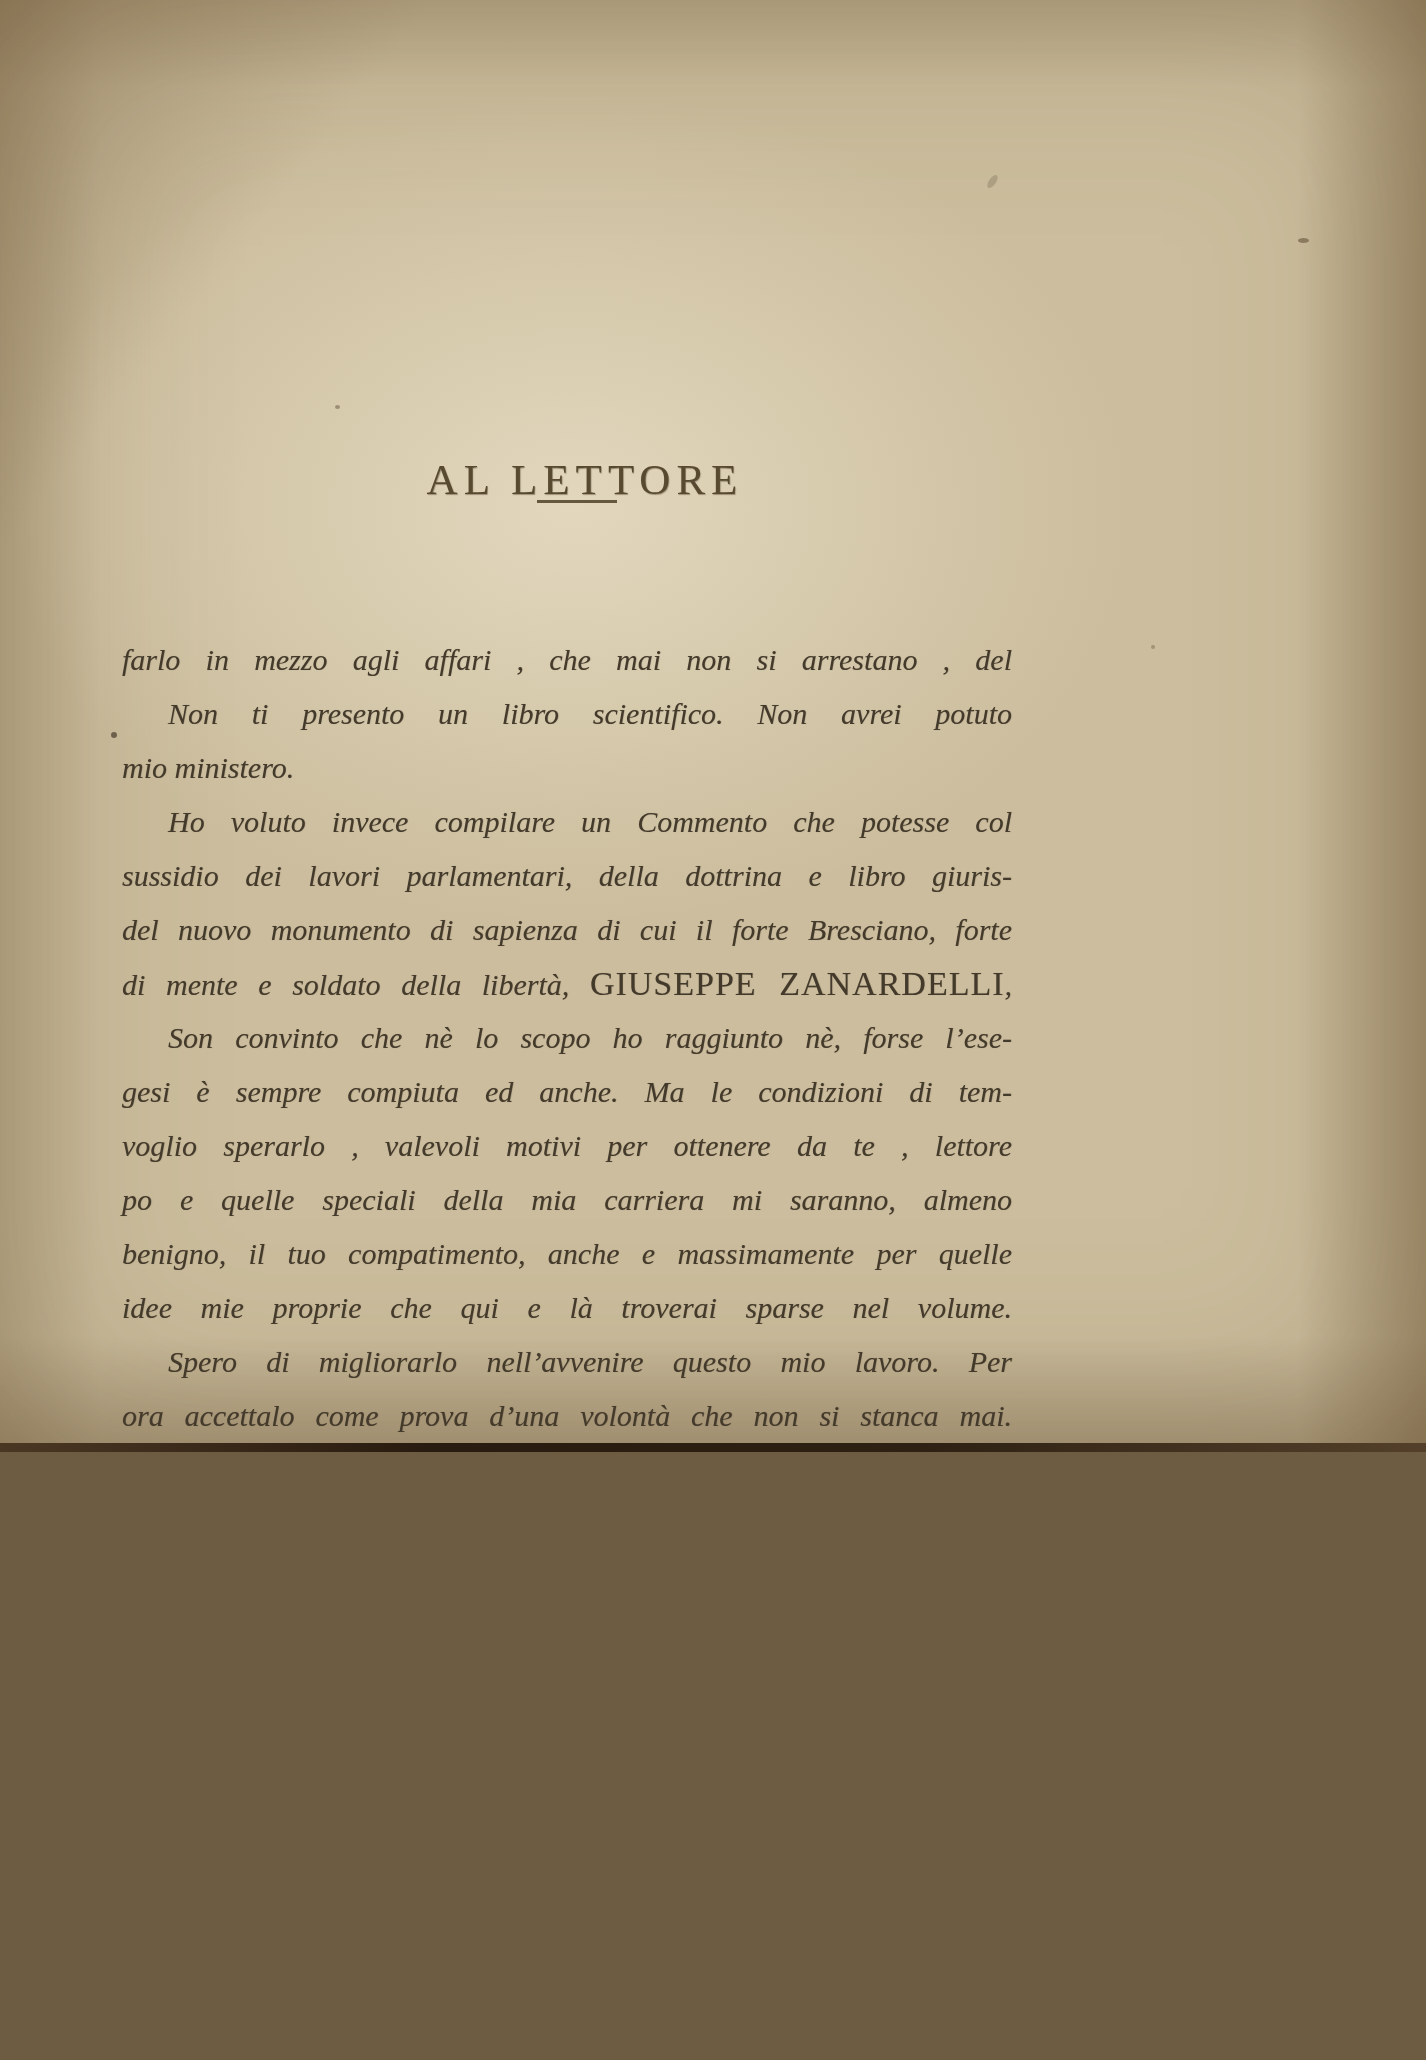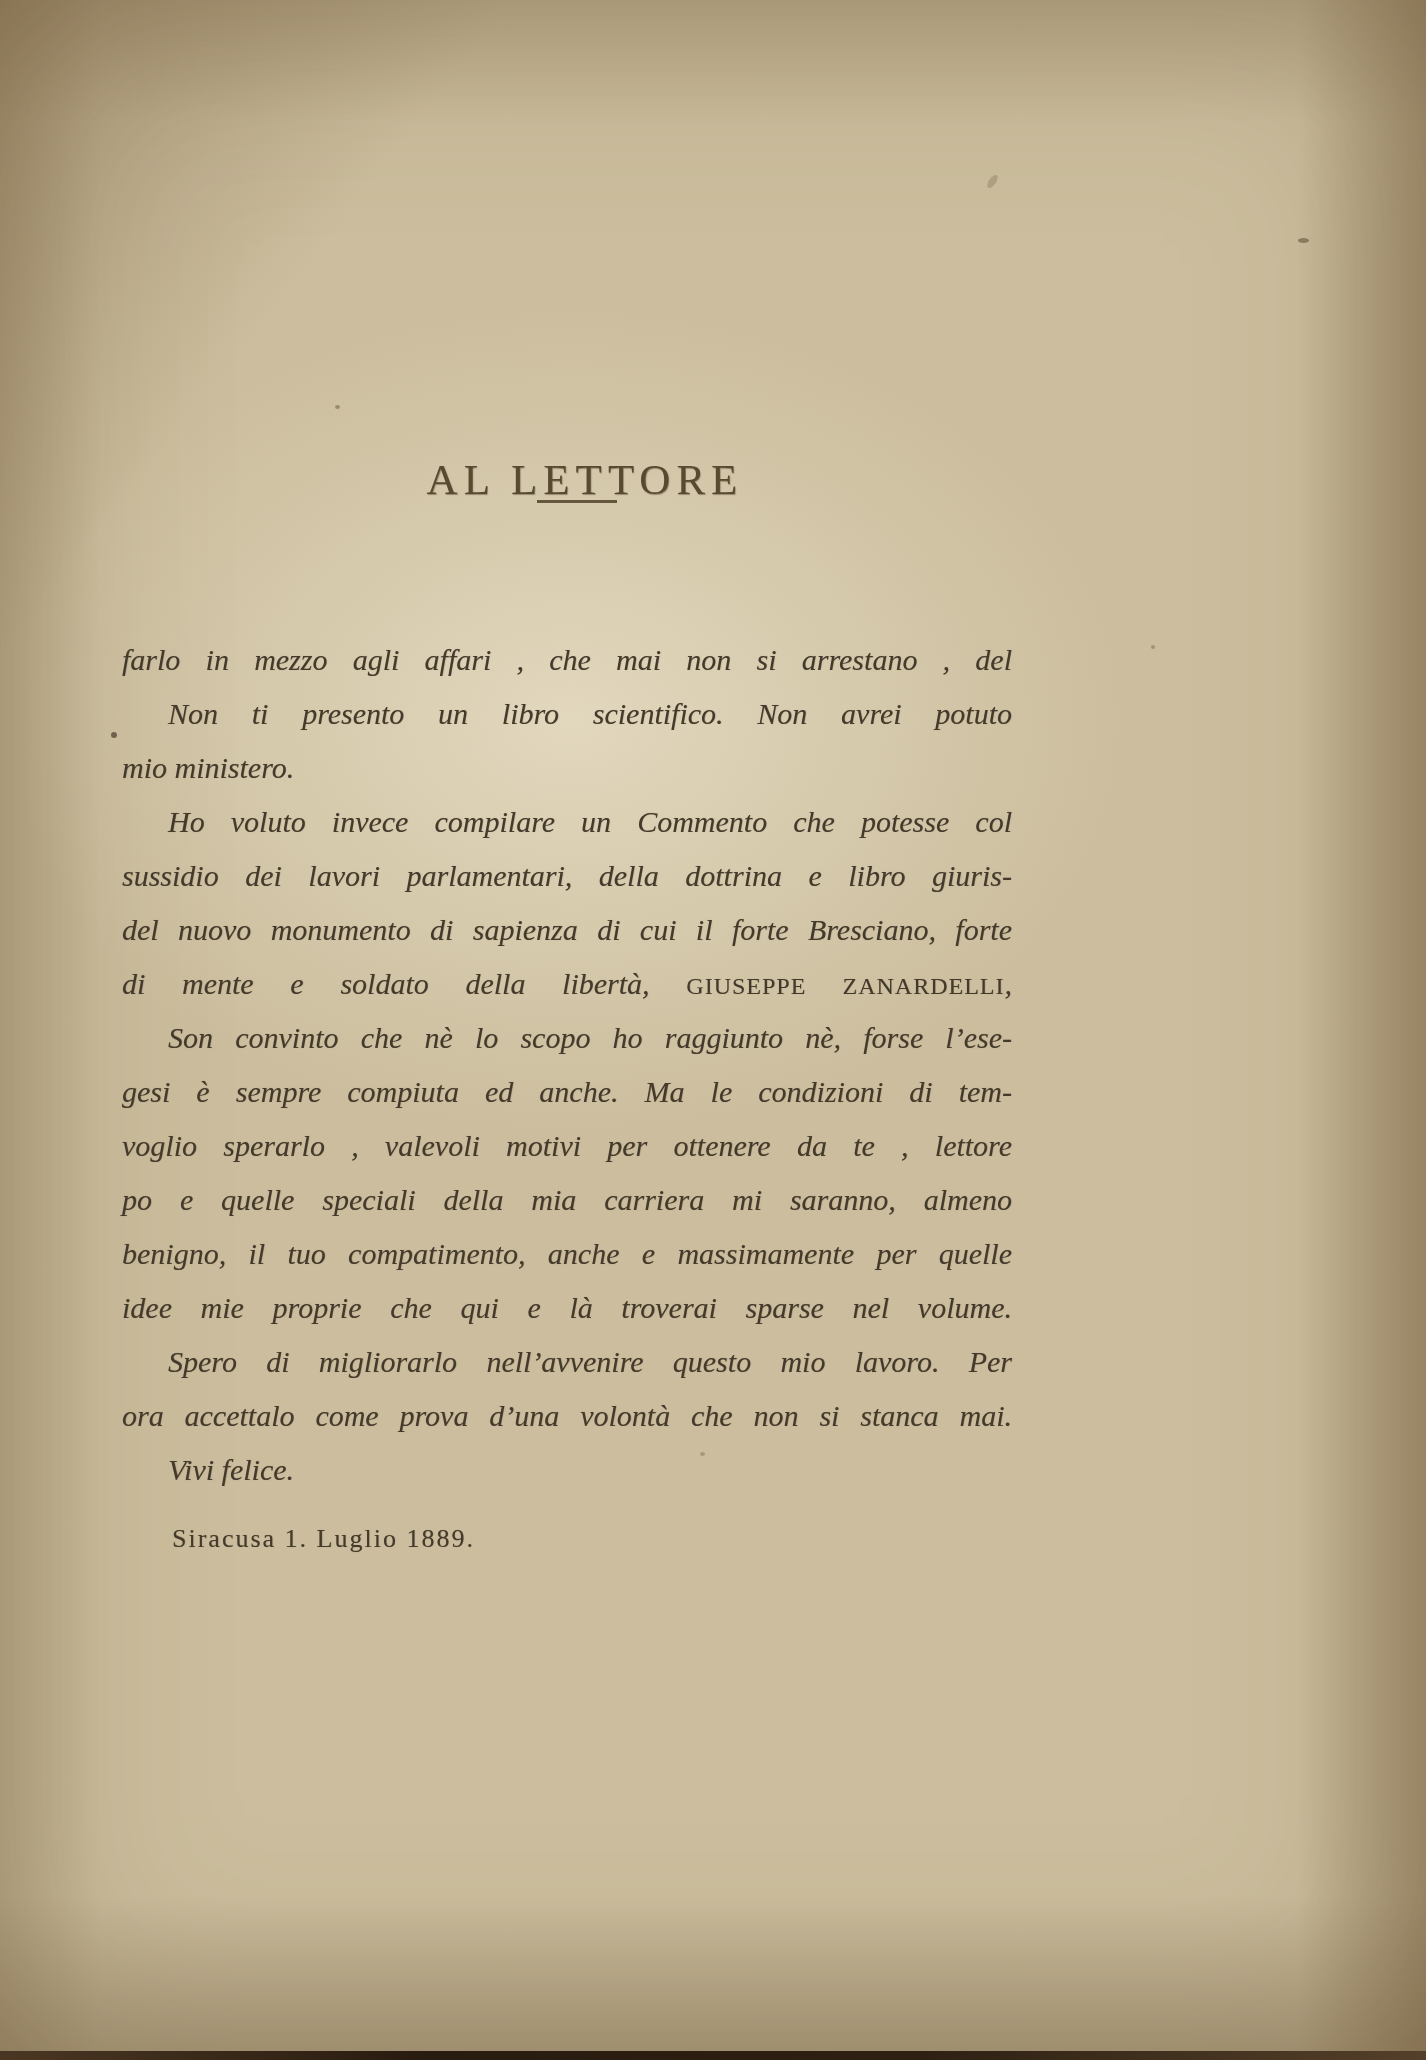--- a/index.html
+++ b/index.html
@@ -2,21 +2,21 @@
 <html style="--paper-base: #cbbd9d; --ink: #443a2b; --title-ink: #584a31;"><head>
 <meta charset="utf-8">
 <style>
   html, body {
     margin: 0; padding: 0;
     background: #6e5c42;
   }
   .page {
     position: relative;
     width: 1426px;
-    height: 2060px;
+    height: 1452px;
     overflow: hidden;
     font-family: "Liberation Serif", "DejaVu Serif", serif;
     background:
       radial-gradient(ellipse 860px 640px at 40% 35%, rgba(228,218,192,0.92) 0%, rgba(228,218,192,0) 65%),
       linear-gradient(128deg, rgba(118,94,62,0.42) 0%, rgba(118,94,62,0) 17%),
       linear-gradient(to left, rgba(110,86,54,0.45) 0%, rgba(110,86,54,0) 9%),
       linear-gradient(to bottom, rgba(118,94,62,0.24) 0%, rgba(118,94,62,0) 6%),
       linear-gradient(to top, rgba(100,78,50,0.34) 0%, rgba(100,78,50,0) 8%),
       linear-gradient(to right, rgba(112,88,56,0.22) 0%, rgba(112,88,56,0) 7%),
       var(--paper-base, #cbbd9d);
@@ -59,21 +59,21 @@
     overflow: visible;
   }
   .line.indent { text-indent: 46px; }
   .line.justify {
     text-align: justify;
     text-align-last: justify;
   }
   .roman {
     font-style: normal;
     letter-spacing: 1px;
-    font-size: 24px;
+    font-size: 34px;
   }
   .dateline {
     margin-top: 15px;
     padding-left: 50px;
     line-height: 54px;
     font-style: normal;
     font-size: 26px;
     letter-spacing: 2px;
     color: var(--ink, #443a2b);
   }

